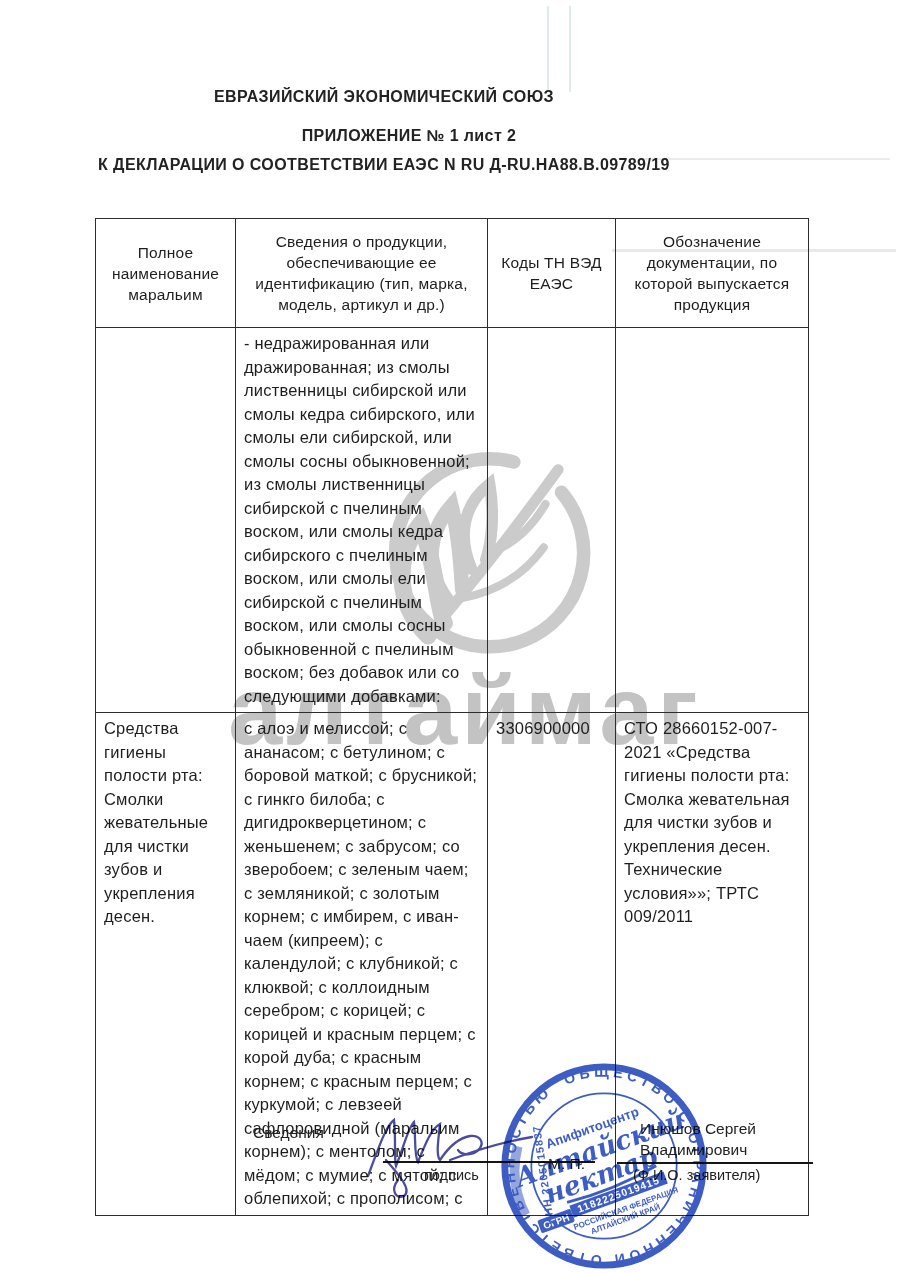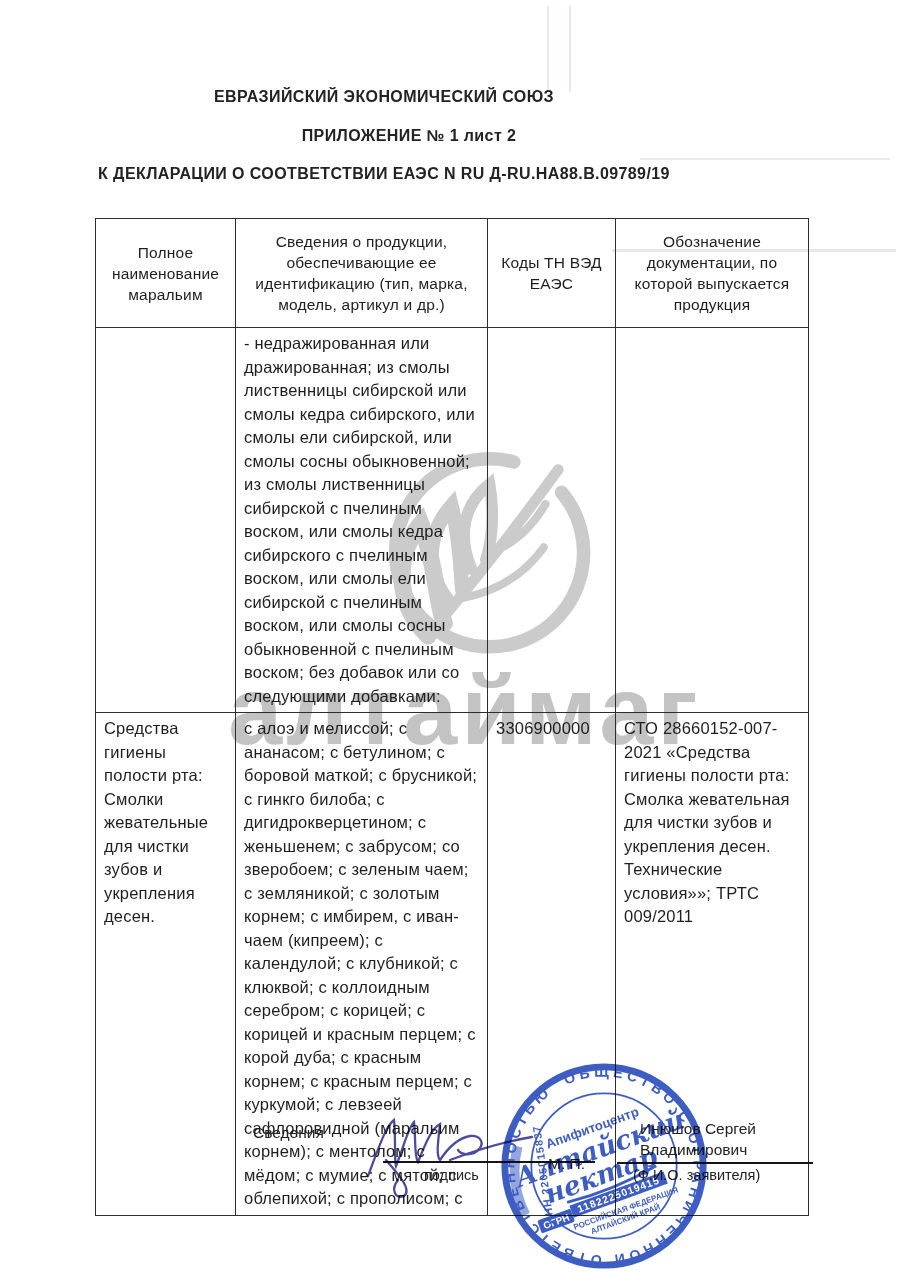--- a/index.html
+++ b/index.html
@@ -12,21 +12,21 @@
   .v-artifact.a1{left:547px;top:6px;height:86px;}
   .v-artifact.a2{left:569px;top:6px;height:86px;}
   .h-streak{position:absolute;height:2px;background:#ebebe7;}
   .h-streak.s1{left:640px;top:158px;width:250px;}
   .h-streak.s2{left:612px;top:249px;width:284px;height:2.5px;background:#eae9e5;}
   
   .doc-head{position:absolute;left:0;width:768px;text-align:center;font-weight:bold;
     font-size:16px;letter-spacing:.4px;color:#232323;}
   .doc-head.h1{top:88px;}
   .doc-head.h2{top:127px;padding-left:25px;}
-  .doc-head.h3{top:165px;}
+  .doc-head.h3{top:156px;}
   
   .wm-layer{position:absolute;inset:0;z-index:0;pointer-events:none;}
   .wm-logo{position:absolute;left:372px;top:428px;}
   .wm-brand{position:absolute;left:65px;top:658px;width:800px;text-align:center;
     font-size:97px;font-weight:bold;letter-spacing:4px;color:#c3c3c3;line-height:1.1;}
   .wm-tagline{position:absolute;left:65px;top:779px;width:760px;text-align:center;
     font-size:31px;font-weight:bold;letter-spacing:1px;color:#cbcbcb;}
   
   table.decl{position:absolute;left:95px;top:218px;width:713px;z-index:1;
     border-collapse:collapse;table-layout:fixed;background:transparent;}

